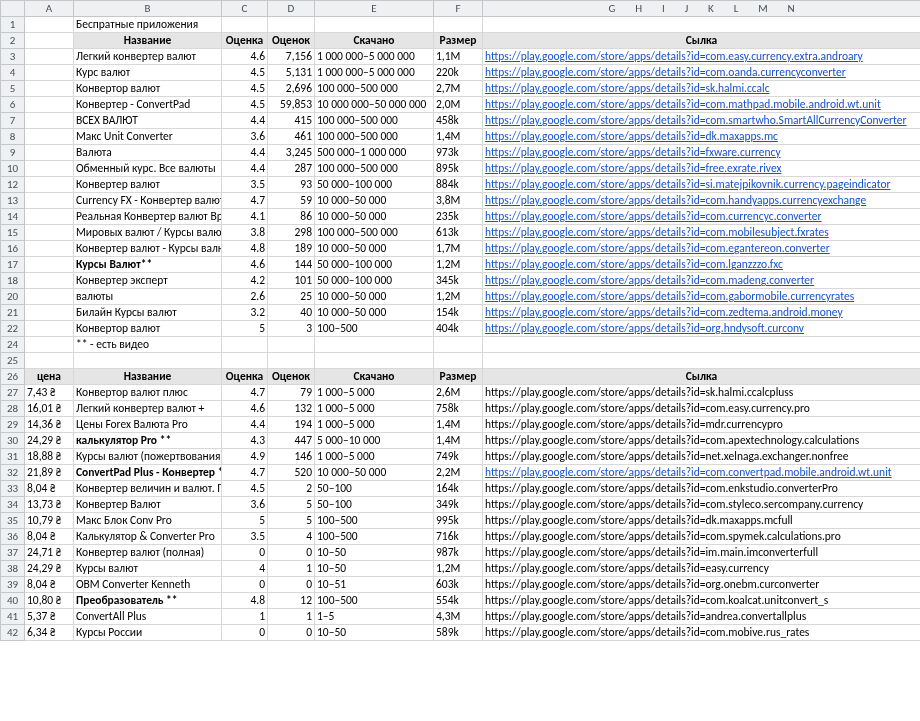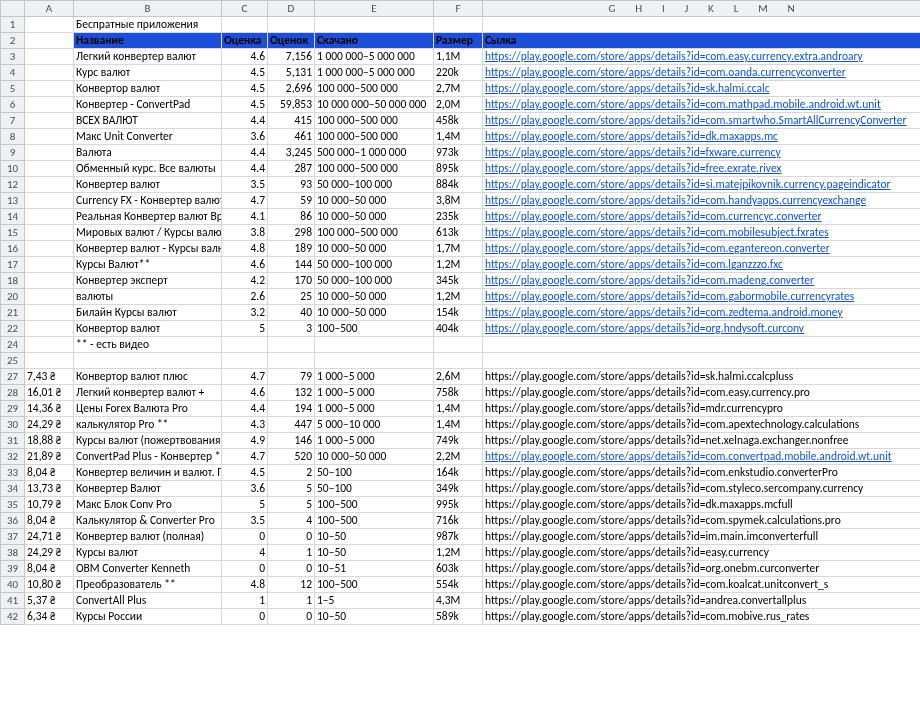--- a/index.html
+++ b/index.html
@@ -49,29 +49,30 @@
     background: #eef0f2;
   }
   th.rowhdr {
     text-align: right;
     padding-right: 4px;
     color: #4a5058;
     background: #eef0f2;
     font-size: 11px;
   }
   .hdr-cell {
-    background: #1d4ed8;
+    background: #e5e5e5;
     font-weight: bold;
+    text-align: center;
   }
   .num { text-align: right; }
   .link a {
     color: #1155cc;
     text-decoration: underline;
   }
-  .bold { font-weight: normal; }
+  .bold { font-weight: bold; }
   .plain { color: #000; }
   
   col.cRowHdr { width: 24px; }
   col.cA { width: 49px; }
   col.cB { width: 148px; }
   col.cC { width: 46px; }
   col.cD { width: 47px; }
   col.cE { width: 119px; }
   col.cF { width: 49px; }
   col.cGWide { width: 438px; }
@@ -264,21 +265,21 @@
           <td class="num">144</td>
           <td>50 000–100 000</td>
           <td>1,2M</td>
           <td class="link"><a href="#">https://play.google.com/store/apps/details?id=com.lganzzzo.fxc</a></td>
         </tr>
         <tr>
           <th class="rowhdr">18</th>
           <td></td>
           <td>Конвертер эксперт</td>
           <td class="num">4.2</td>
-          <td class="num">170</td>
+          <td class="num">101</td>
           <td>50 000–100 000</td>
           <td>345k</td>
           <td class="link"><a href="#">https://play.google.com/store/apps/details?id=com.madeng.converter</a></td>
         </tr>
         <tr>
           <th class="rowhdr">20</th>
           <td></td>
           <td>валюты</td>
           <td class="num">2.6</td>
           <td class="num">25</td>
@@ -318,20 +319,30 @@
         </tr>
         <tr>
           <th class="rowhdr">25</th>
           <td></td>
           <td></td>
           <td></td>
           <td></td>
           <td></td>
           <td></td>
           <td></td>
+        </tr>
+        <tr>
+          <th class="rowhdr">26</th>
+          <td class="hdr-cell">цена</td>
+          <td class="hdr-cell">Название</td>
+          <td class="hdr-cell">Оценка</td>
+          <td class="hdr-cell">Оценок</td>
+          <td class="hdr-cell">Скачано</td>
+          <td class="hdr-cell">Размер</td>
+          <td class="hdr-cell">Сылка</td>
         </tr>
         <tr>
           <th class="rowhdr">27</th>
           <td>7,43 ₴</td>
           <td>Конвертор валют плюс</td>
           <td class="num">4.7</td>
           <td class="num">79</td>
           <td>1 000–5 000</td>
           <td>2,6M</td>
           <td class="plain">https://play.google.com/store/apps/details?id=sk.halmi.ccalcpluss</td>

